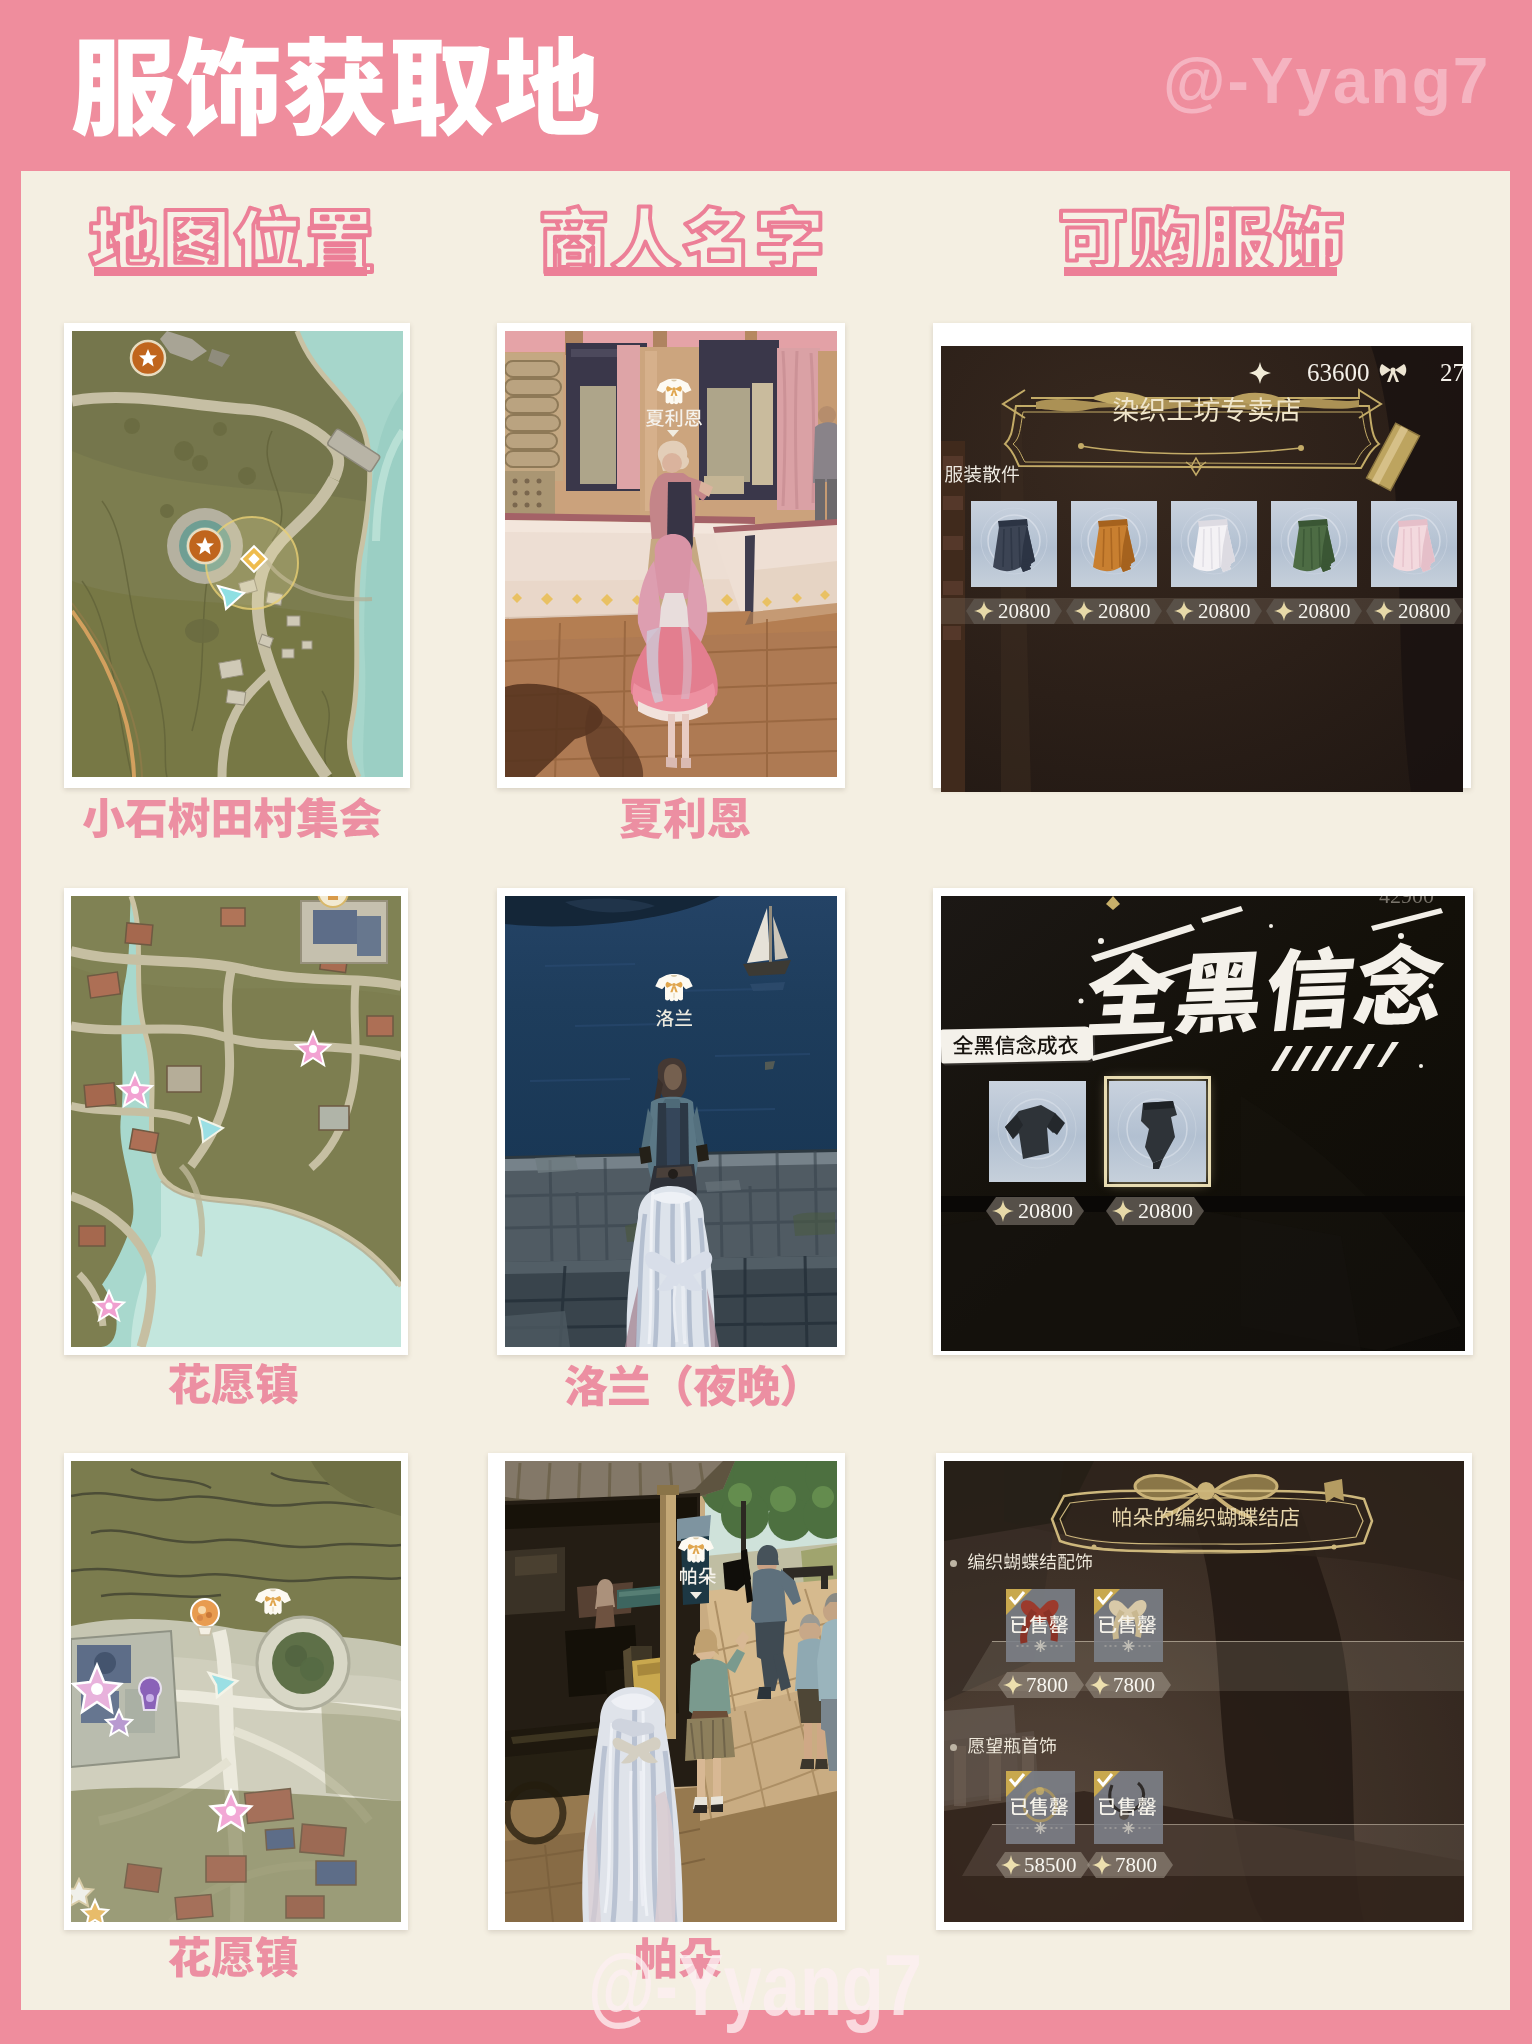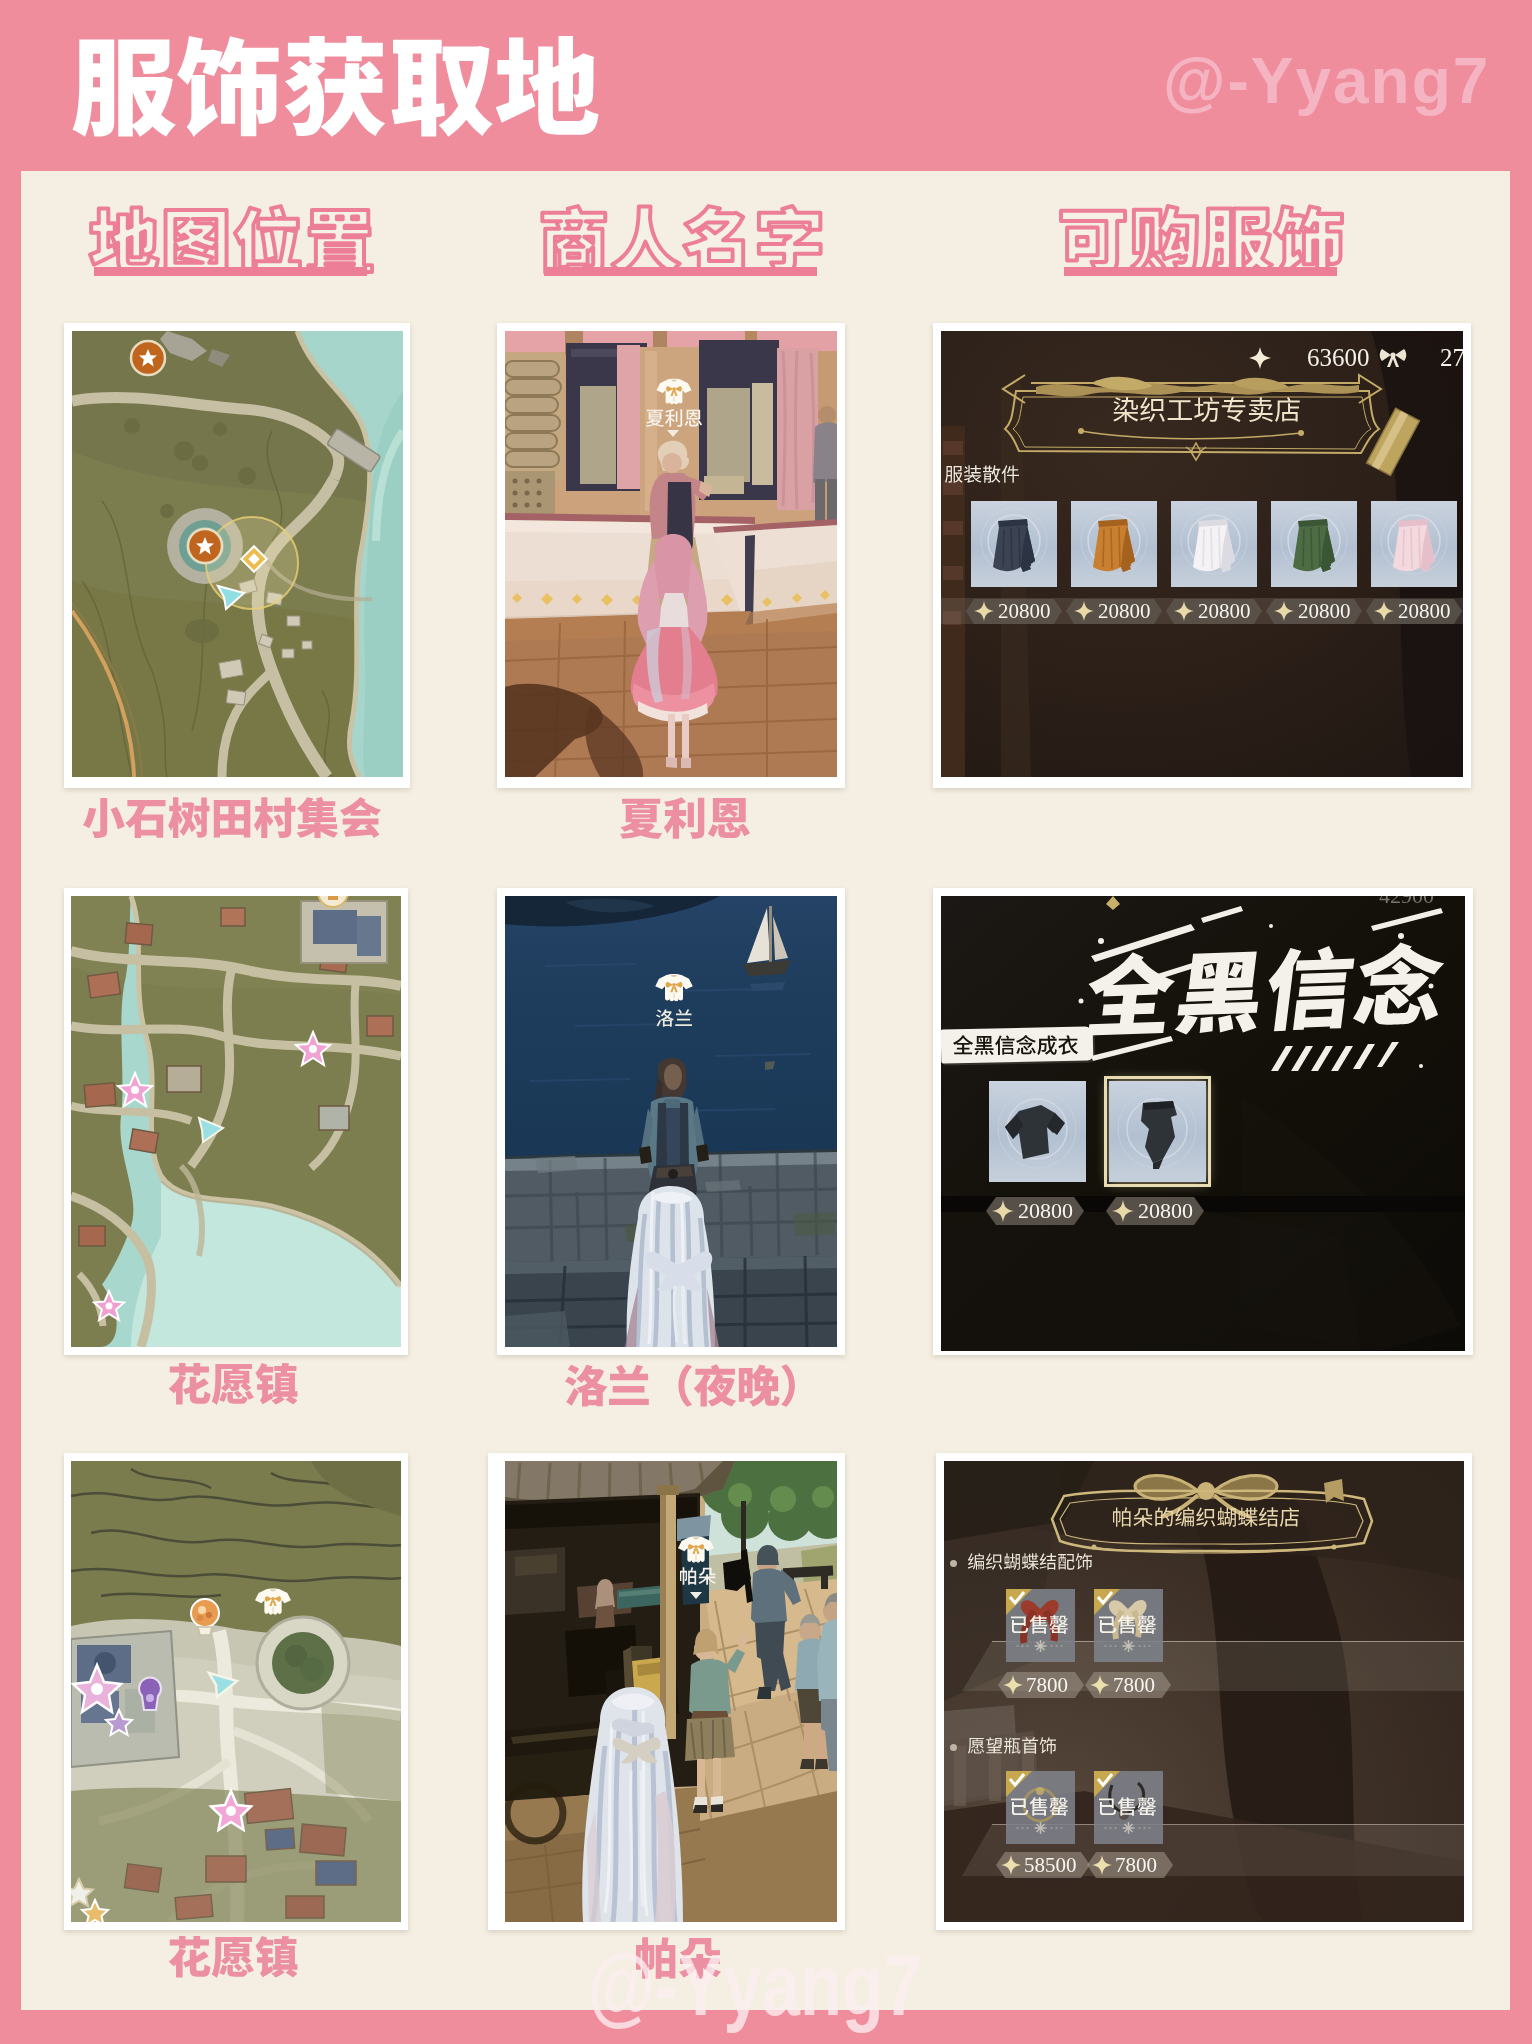--- a/index.html
+++ b/index.html
@@ -294,21 +294,21 @@
 <div style="position:absolute;left:645px;top:408px;line-height:0;"><svg width="58" height="20" viewBox="-0.4 -16.9 57.5 19.6">
       <path d="M4.9 -9.7H14.1V-8.8H4.9ZM4.9 -7.7H14.1V-6.7H4.9ZM4.9 -11.7H14.1V-10.8H4.9ZM3.2 -12.8V-5.6H6.4C5.2 -4.5 3.4 -3.4 0.8 -2.7C1.2 -2.4 1.6 -1.8 1.9 -1.4C3.2 -1.9 4.3 -2.4 5.3 -3C6 -2.2 6.8 -1.6 7.7 -1C5.5 -0.4 3 -0 0.6 0.1C0.9 0.5 1.2 1.2 1.3 1.6C4.1 1.3 7 0.8 9.5 -0.1C11.7 0.8 14.4 1.4 17.5 1.6C17.7 1.1 18.1 0.4 18.5 0C15.9 -0.1 13.6 -0.5 11.6 -1C13.1 -1.8 14.4 -2.9 15.3 -4.1L14.1 -4.8L13.8 -4.8H7.7C8 -5.1 8.3 -5.3 8.5 -5.6H15.9V-12.8H10L10.3 -13.8H17.6V-15.2H1.4V-13.8H8.4L8.2 -12.8ZM9.6 -1.7C8.5 -2.2 7.6 -2.8 6.9 -3.5H12.5C11.8 -2.8 10.8 -2.2 9.6 -1.7Z M30.1 -13.8V-3.2H31.8V-13.8ZM34.7 -15.7V-0.7C34.7 -0.3 34.5 -0.2 34.2 -0.2C33.8 -0.2 32.6 -0.2 31.3 -0.2C31.6 0.3 31.8 1.1 31.9 1.6C33.7 1.6 34.8 1.6 35.5 1.3C36.2 1 36.5 0.5 36.5 -0.7V-15.7ZM27.5 -15.9C25.7 -15.1 22.5 -14.5 19.7 -14C19.9 -13.7 20.2 -13.1 20.3 -12.6C21.4 -12.8 22.6 -13 23.7 -13.2V-10.4H19.9V-8.7H23.4C22.5 -6.5 20.9 -4 19.5 -2.7C19.8 -2.2 20.2 -1.4 20.4 -0.9C21.6 -2.1 22.8 -4.1 23.7 -6.1V1.6H25.5V-5.5C26.4 -4.7 27.4 -3.6 27.9 -3L29 -4.6C28.4 -5 26.4 -6.7 25.5 -7.4V-8.7H29V-10.4H25.5V-13.6C26.7 -13.9 27.9 -14.2 28.8 -14.6Z M42.6 -13.9H52.4V-7.1H42.6ZM40.8 -15.4V-5.6H54.3V-15.4ZM43.3 -4.5V-1C43.3 0.7 43.9 1.3 46.2 1.3C46.6 1.3 49.3 1.3 49.8 1.3C51.8 1.3 52.3 0.6 52.5 -2.1C52 -2.3 51.2 -2.5 50.8 -2.8C50.7 -0.7 50.6 -0.4 49.7 -0.4C49.1 -0.4 46.8 -0.4 46.4 -0.4C45.3 -0.4 45.1 -0.5 45.1 -1V-4.5ZM46.1 -4.7C47 -3.7 48 -2.4 48.4 -1.5L50 -2.4C49.5 -3.2 48.5 -4.5 47.6 -5.4ZM51.7 -4.1C52.9 -2.8 54.1 -0.9 54.5 0.3L56.1 -0.5C55.7 -1.7 54.4 -3.5 53.3 -4.8ZM40.9 -4.4C40.5 -3 39.7 -1.3 38.8 -0.2L40.4 0.7C41.3 -0.5 42 -2.4 42.5 -3.8ZM46.8 -13.5C46.7 -13.1 46.7 -12.6 46.6 -12.2H43.5V-10.9H46.2C45.7 -9.8 44.8 -9 43.2 -8.5C43.5 -8.2 43.9 -7.7 44 -7.4C45.7 -7.9 46.6 -8.7 47.3 -9.7C48.4 -9 49.8 -8 50.5 -7.3L51.5 -8.4C50.7 -9 49.1 -10.1 47.9 -10.9H51.5V-12.2H48.1C48.2 -12.6 48.2 -13.1 48.3 -13.5Z" fill="#f5f2ec"></path>
     </svg></div>
 
 <div class="abs" style="left:667px;top:430px;width:0;height:0;border-left:6px solid transparent;border-right:6px solid transparent;border-top:7px solid #f0ece0"></div>
 
 <div style="position:absolute;left:619px;top:796px;line-height:0;"><svg width="132" height="44" viewBox="-0.1 -38.5 132.0 43.7">
       <path d="M12.8 -21.6H31.1V-20.5H12.8ZM12.8 -17H31.1V-15.8H12.8ZM12.8 -26.3H31.1V-25.1H12.8ZM6.6 -29.7V-12.4H13.2C10.6 -10.3 6.7 -8.6 1.4 -7.4C2.6 -6.5 4.3 -4.3 5 -2.9C7.5 -3.7 9.7 -4.5 11.7 -5.5C12.8 -4.4 13.9 -3.4 15.1 -2.6C10.8 -1.6 5.9 -1.1 0.9 -0.8C1.8 0.5 2.8 2.7 3.3 4.2C9.9 3.7 16.2 2.7 21.7 0.9C26.7 2.8 32.7 3.8 39.7 4.2C40.5 2.5 42 -0.1 43.3 -1.5C38.1 -1.6 33.4 -2 29.3 -2.7C31.9 -4.4 34.1 -6.4 35.8 -8.9L31.8 -11.4L30.7 -11.1H19.8L20.9 -12.4H37.6V-29.7H24.6L25 -30.9H41.1V-36H3V-30.9H18.1L17.9 -29.7ZM22 -4.7C20.5 -5.3 19.1 -6.1 17.9 -6.9H26C24.9 -6.1 23.5 -5.4 22 -4.7Z M68.6 -32.2V-7.3H74.8V-32.2ZM78.8 -36.8V-3.5C78.8 -2.6 78.5 -2.4 77.7 -2.4C76.7 -2.4 73.8 -2.4 71 -2.5C71.9 -0.7 73 2.3 73.2 4.1C77.3 4.1 80.4 3.9 82.5 2.9C84.5 1.8 85.2 0.1 85.2 -3.4V-36.8ZM62.6 -37.5C58.3 -35.5 51.5 -33.8 45.1 -32.8C45.8 -31.5 46.7 -29.3 47 -27.8C49.1 -28.1 51.4 -28.5 53.7 -28.9V-24.6H45.8V-18.7H52.4C50.6 -14.7 47.7 -10.2 44.7 -7.3C45.8 -5.6 47.3 -2.9 48 -1C50.1 -3.3 52 -6.4 53.7 -9.8V4.1H60V-9.7C61.4 -8.2 62.7 -6.6 63.7 -5.4L67.3 -10.9C66.2 -11.8 62.2 -15.1 60 -16.8V-18.7H67V-24.6H60V-30.3C62.5 -31 64.9 -31.7 67.1 -32.6Z M93.4 -10.3C92.4 -6.9 90.6 -3.3 88.7 -1L94.3 2.3C96.4 -0.4 98 -4.5 99.1 -8.1ZM115.1 -17.5H103.1C106.1 -18.5 108.2 -19.9 109.5 -21.6C111.5 -20.2 113.7 -18.7 115.1 -17.5ZM107.2 -30.8 107 -29.1H101.3V-24.6H105.4C104.5 -23.2 102.9 -22.1 100.3 -21.3V-31.4H119.7V-17.5H115.6L118.9 -20.8C117.5 -21.8 115.2 -23.3 113.2 -24.6H118.6V-29.1H112.3L112.5 -30.8ZM103 -17.5H100.3V-21.2C101.2 -20.3 102.5 -18.7 103 -17.5ZM118.9 -8.4C119.6 -7.6 120.3 -6.6 121 -5.7C119.3 -6.2 117.1 -7 116 -7.9L115.9 -6.4C115.1 -8.2 113.5 -10.5 111.9 -12.3H126.6V-36.7H93.8V-12.3H110.3L106.3 -10.3C108.1 -8.1 110 -5 110.6 -2.9L115.8 -5.5C115.5 -2.8 115.1 -2.3 113.6 -2.3C112.4 -2.3 109.1 -2.3 108.2 -2.3C106.1 -2.3 105.7 -2.5 105.7 -3.9V-10.2H99.2V-3.8C99.2 1.6 100.8 3.4 107.4 3.4C108.6 3.4 112.7 3.4 114 3.4C119.2 3.4 121 1.8 121.7 -4.7C123.2 -2.5 124.5 -0.2 125 1.5L130.9 -1.4C129.8 -4.2 126.9 -8.1 124.4 -11Z" fill="#ec8fa2"></path>
     </svg></div>
 
-<div class="abs" style="left:941px;top:331px;width:522px;height:532px">
+<div class="abs" style="left:941px;top:346px;width:522px;height:532px">
 <svg width="522" height="446" viewBox="0 0 522 446">
 <defs>
 <linearGradient id="cardbg" x1="0" y1="0" x2="0" y2="1">
 <stop offset="0" stop-color="#c9d2de"></stop>
           <stop offset=".55" stop-color="#b4c2d2"></stop>
           <stop offset="1" stop-color="#c2cdd9"></stop>
 </linearGradient>
 <radialGradient id="shopbg1" cx=".35" cy=".25" r="1.1">
 <stop offset="0" stop-color="#38291f"></stop>
           <stop offset=".5" stop-color="#2b1f18"></stop>

